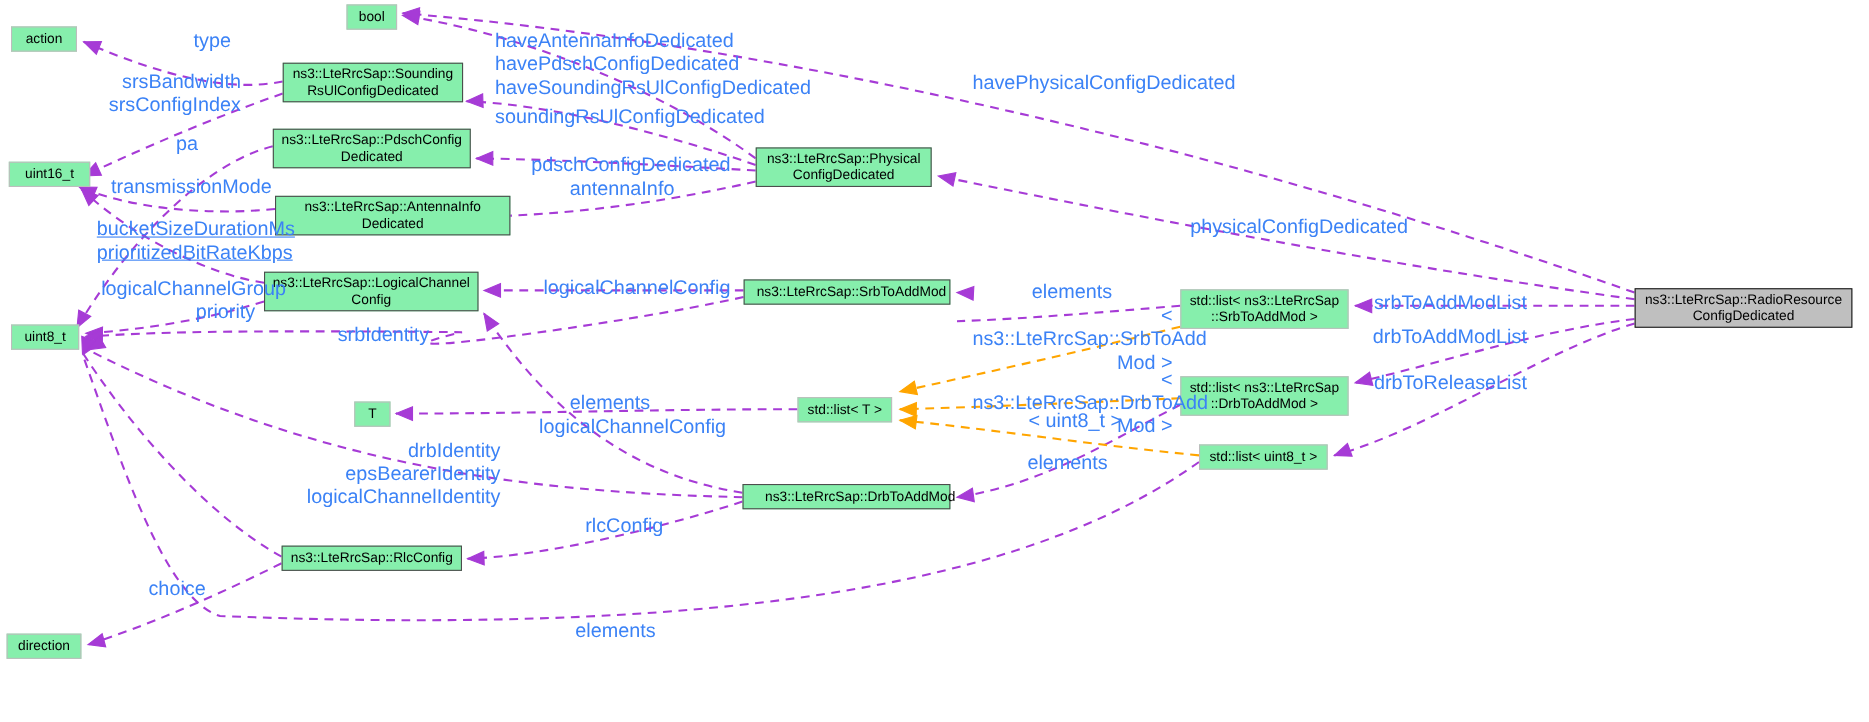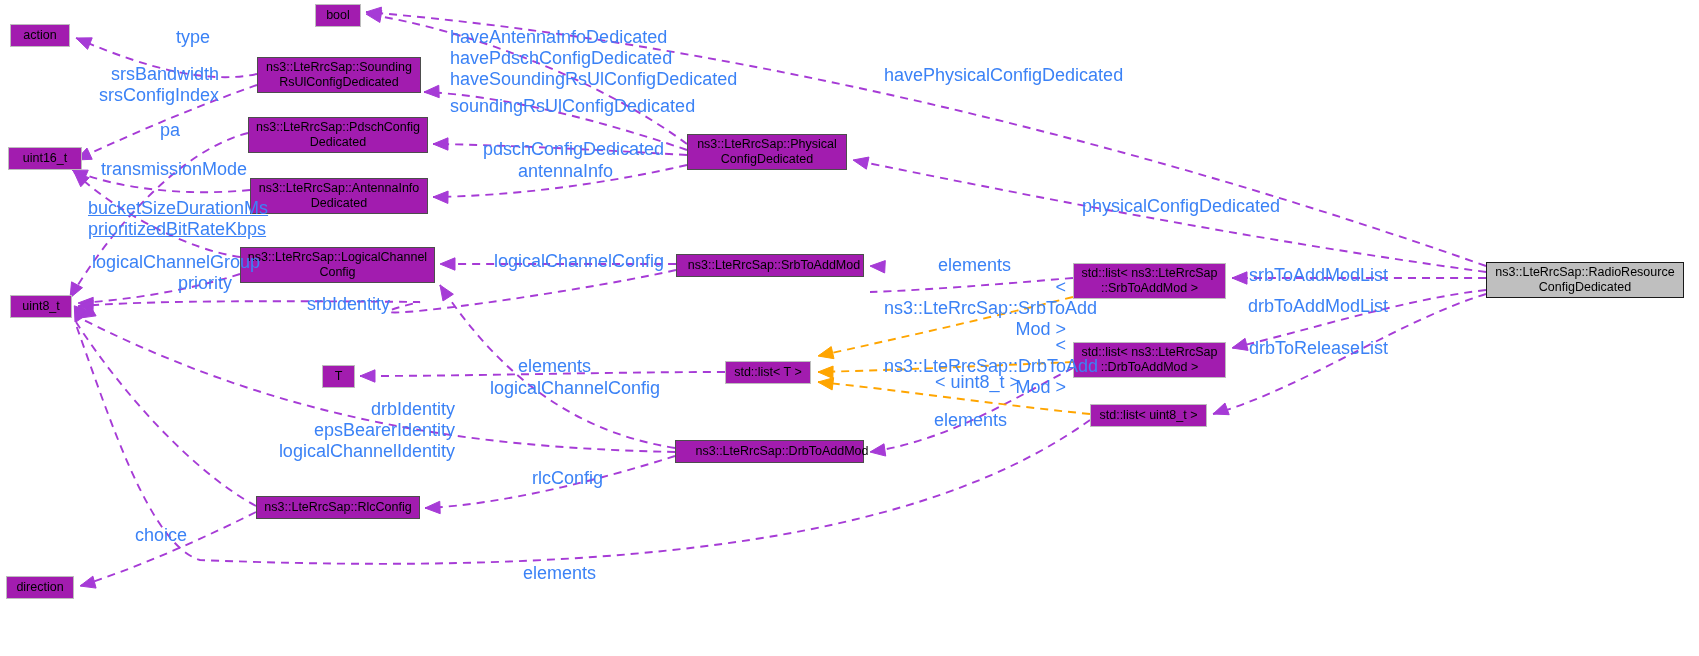--- a/index.html
+++ b/index.html
@@ -12,21 +12,21 @@
   }
   svg#edges{position:absolute;left:0;top:0;width:1699px;height:656px;}
   .node{
     position:absolute;
     box-sizing:border-box;
     display:flex;align-items:center;justify-content:center;
     text-align:center;
     font-size:12.5px;
     line-height:1.18;
     color:#000;
-    background:#a21caf;
+    background:#86efac;
     white-space:pre-line;
     padding:1px 4px;
   }
   
   .node.plain{border:1px solid #bdbdbd;}
   
   .node.klass{border:1.6px solid #4d4d4d;}
   
   .node.focus{border:1.6px solid #1a1a1a;background:#bfbfbf;}
   .edge-label{
@@ -107,21 +107,21 @@
       <div class="node plain" style="left: 10px; top: 24px; width: 60px; height: 23px;"><span>action</span></div>
       <div class="node plain" style="left: 315px; top: 4px; width: 46px; height: 23px;"><span>bool</span></div>
       <div class="node plain" style="left: 8px; top: 147px; width: 74px; height: 23px;"><span>uint16_t</span></div>
       <div class="node plain" style="left: 10px; top: 295px; width: 62px; height: 23px;"><span>uint8_t</span></div>
       <div class="node plain" style="left: 322px; top: 365px; width: 33px; height: 23px;"><span>T</span></div>
       <div class="node plain" style="left: 6px; top: 576px; width: 68px; height: 23px;"><span>direction</span></div>
       <div class="node klass" style="left: 257px; top: 57px; width: 164px; height: 36px;"><span>ns3::LteRrcSap::Sounding
 RsUlConfigDedicated</span></div>
       <div class="node klass" style="left: 248px; top: 117px; width: 180px; height: 36px;"><span>ns3::LteRrcSap::PdschConfig
 Dedicated</span></div>
-      <div class="node klass" style="left: 250px; top: 178px; width: 178px; height: 36px;"><span>ns3::LteRrcSap::AntennaInfo
+      <div class="node klass" style="left: 250px; top: 178px; width: 214px; height: 36px;"><span>ns3::LteRrcSap::AntennaInfo
 Dedicated</span></div>
       <div class="node klass" style="left: 240px; top: 247px; width: 195px; height: 36px;"><span>ns3::LteRrcSap::LogicalChannel
 Config</span></div>
       <div class="node klass" style="left: 256px; top: 496px; width: 164px; height: 23px;"><span>ns3::LteRrcSap::RlcConfig</span></div>
       <div class="node klass" style="left: 687px; top: 134px; width: 160px; height: 36px;"><span>ns3::LteRrcSap::Physical
 ConfigDedicated</span></div>
       <div class="node klass" style="left: 676px; top: 254px; width: 188px; height: 23px; padding-left: 12px;"><span>ns3::LteRrcSap::SrbToAddMod</span></div>
       <div class="node klass" style="left: 675px; top: 440px; width: 189px; height: 23px; padding-left: 29px;"><span>ns3::LteRrcSap::DrbToAddMod</span></div>
       <div class="node plain" style="left: 725px; top: 361px; width: 86px; height: 23px;"><span>std::list&lt; T &gt;</span></div>
       <div class="node plain" style="left: 1073px; top: 263px; width: 153px; height: 36px;"><span>std::list&lt; ns3::LteRrcSap

